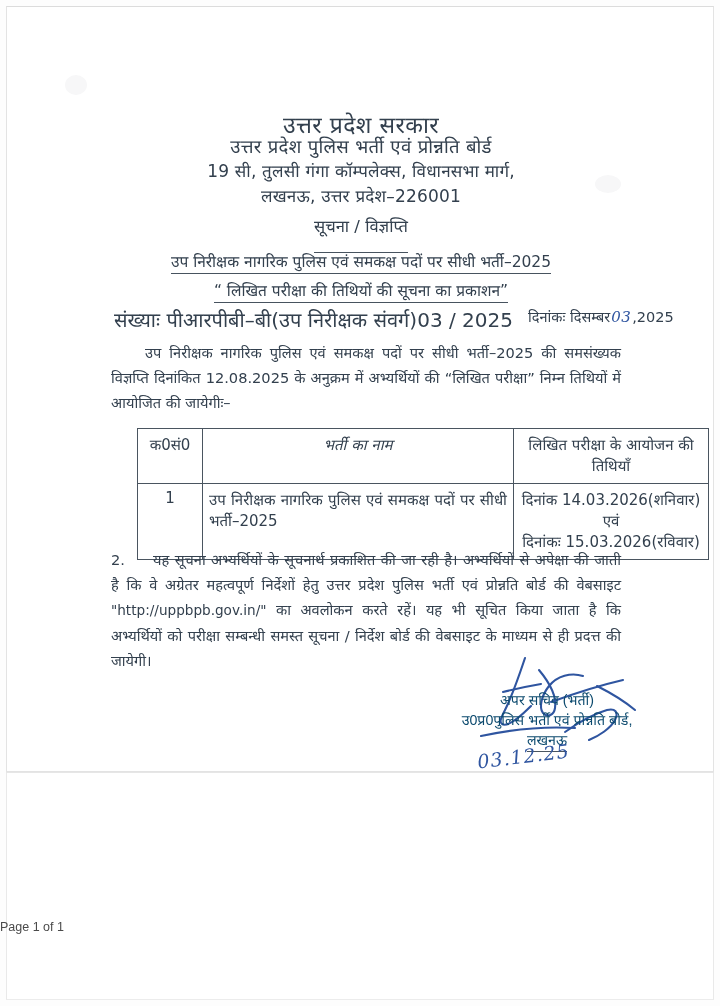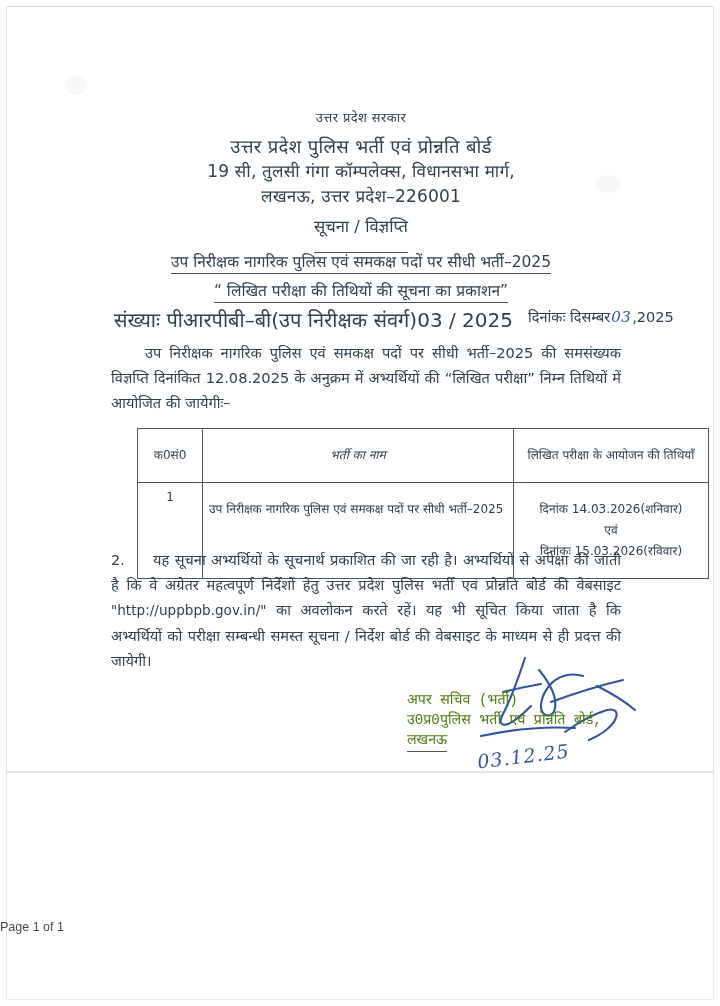--- a/index.html
+++ b/index.html
@@ -70,21 +70,21 @@
   }
   .center-line {
     position: absolute;
     left: 0;
     width: 708px;
     text-align: center;
     color: #33404e;
     font-family: "DejaVu Sans", "Liberation Sans", sans-serif;
     white-space: nowrap;
   }
-  .t-org1  { top: 101px; font-size: 13px; letter-spacing: 0.4px; }
+  .t-org1  { top: 101px; font-size: 23px; letter-spacing: 0.4px; }
   .t-org2  { top: 126px; font-size: 18.5px; letter-spacing: 0.3px; }
   .t-addr1 { top: 152px; font-size: 17px; letter-spacing: 0.2px; }
   .t-addr2 { top: 177px; font-size: 17px; letter-spacing: 0.2px; }
 
   .t-notice {
     top: 207px;
     font-size: 16.5px;
   }
   .t-notice span { border-bottom: 1px solid #47535f; padding-bottom: 16px; }
 
@@ -160,41 +160,41 @@
     top: 421px;
     width: 532px;
     border-collapse: collapse;
     table-layout: fixed;
   }
   .tbl td, .tbl th {
     border: 1px solid #4a5560;
     color: #33404e;
     font-family: "DejaVu Sans", "Liberation Sans", sans-serif;
     font-weight: normal;
-    font-size: 12px;
+    font-size: 15px;
     line-height: 21px;
-    padding: 16px 6px;
+    padding: 6px 6px;
     vertical-align: top;
   }
   .tbl th.c1, .tbl td.c1 { width: 52px; text-align: center; }
   .tbl th.c2, .tbl td.c2 { width: 298px; text-align: left; }
   .tbl th.c3, .tbl td.c3 { width: 182px; text-align: center; }
   .tbl th.c2 { text-align: center; font-style: italic; }
   .tbl td.c2 { text-align: justify; }
   .tbl td.c1 { vertical-align: top; padding-top: 4px; }
 
   
   .sig-block {
     position: absolute;
     left: 400px;
     top: 683px;
     width: 280px;
-    text-align: left;
-    color: #4d7c0f;
-    font-family: Liberation Mono, monospace;
+    text-align: center;
+    color: #0c4a6e;
+    font-family: Liberation Sans, sans-serif;
     font-size: 14.2px;
     line-height: 20px;
   }
   .sig-block .l3 { display: inline-block; border-bottom: 1px solid #4a5560; padding-bottom: 1px; }
   .sig-svg {
     position: absolute;
     left: 440px;
     top: 645px;
     width: 220px;
     height: 115px;

